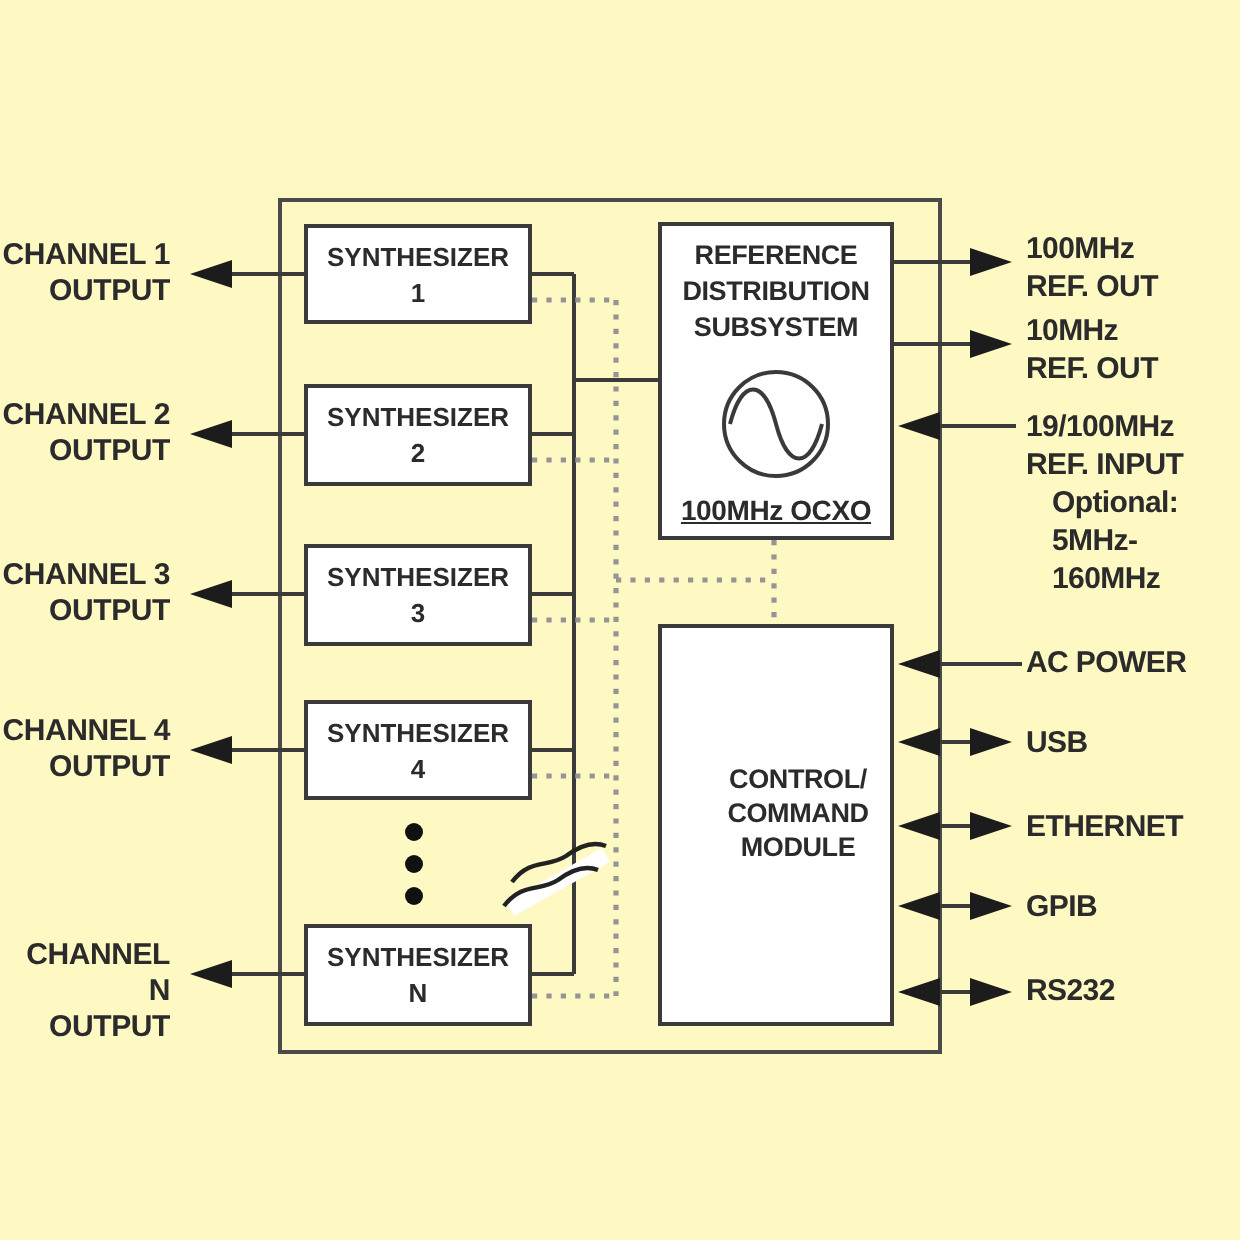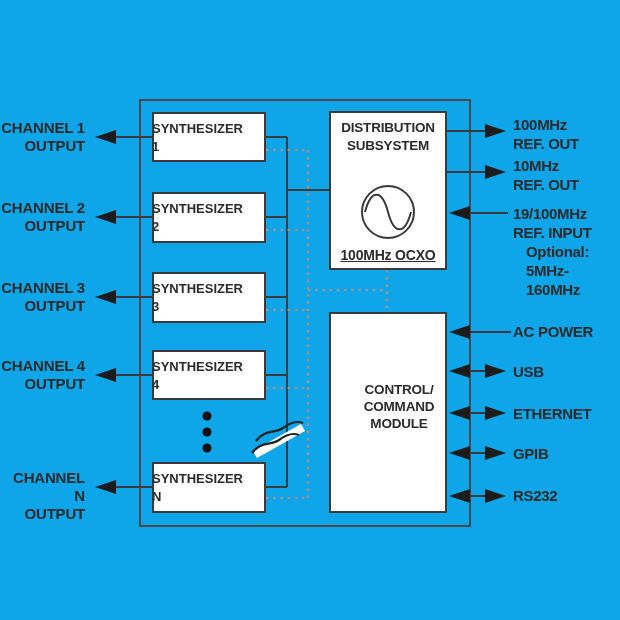--- a/index.html
+++ b/index.html
@@ -1,34 +1,34 @@
 <!DOCTYPE html>
 <html><head>
 <meta charset="utf-8">
 <style>
   html,body { margin:0; padding:0; background:#ffffff; }
   .canvas {
-    position:relative; width:620px; height:620px; background:#0ea5e9;
+    position:relative; width:620px; height:620px; background:#fef9c3;
     font-family:"Liberation Sans", sans-serif; color:#2b2b2b; overflow:hidden;
   }
   .abs { position:absolute; }
   .box {
     position:absolute; box-sizing:border-box; background:#ffffff;
     border:2px solid #3a3a3a;
   }
   .outer {
     position:absolute; box-sizing:border-box; background:transparent;
     border:2px solid #4a4a4a;
   }
   .chan {
     position:absolute; left:0; width:85px; text-align:right;
     font-size:15px; line-height:18px; font-weight:700; letter-spacing:-0.2px;
   }
   .synthtext {
-    position:absolute; left:152px; width:114px; 
+    position:absolute; left:152px; width:114px; text-align:center;
     font-size:13px; line-height:18px; font-weight:700; padding-top:0;
   }
   .boxtitle { text-align:center; font-weight:700; letter-spacing:-0.2px; }
   .rport {
     position:absolute; left:513px; width:106px; text-align:left;
     font-size:15px; line-height:19px; font-weight:700; letter-spacing:-0.3px;
   }
   .rport .indent { padding-left:13px; }
   svg.overlay { position:absolute; left:0; top:0; pointer-events:none; }
   .sline  { stroke:#3a3a3a; stroke-width:2; fill:none; }
@@ -89,20 +89,21 @@
   <div class="synthtext" style="top:358px;">
     <div>SYNTHESIZER</div>
     <div>4</div>
   </div>
   <div class="synthtext" style="top:470px;">
     <div>SYNTHESIZER</div>
     <div>N</div>
   </div>
 
   <div class="abs boxtitle" style="left:329px; top:119px; width:118px; font-size:13.5px; line-height:18px;">
+    <div>REFERENCE</div>
     <div>DISTRIBUTION</div>
     <div>SUBSYSTEM</div>
   </div>
   <div class="abs boxtitle" style="left:329px; top:246px; width:118px; font-size:14px; line-height:18px;text-decoration:underline;">100MHz OCXO</div>
 
   <div class="abs boxtitle" style="left:329px; top:381px; width:140px; font-size:13.5px; line-height:17px;">
     <div>CONTROL/</div>
     <div>COMMAND</div>
     <div>MODULE</div>
   </div>

